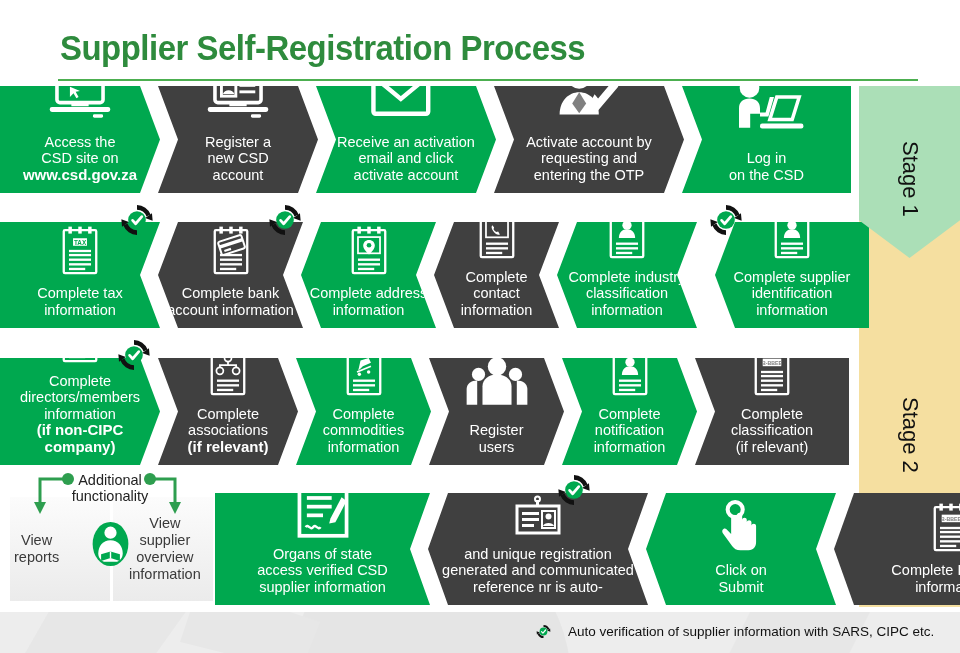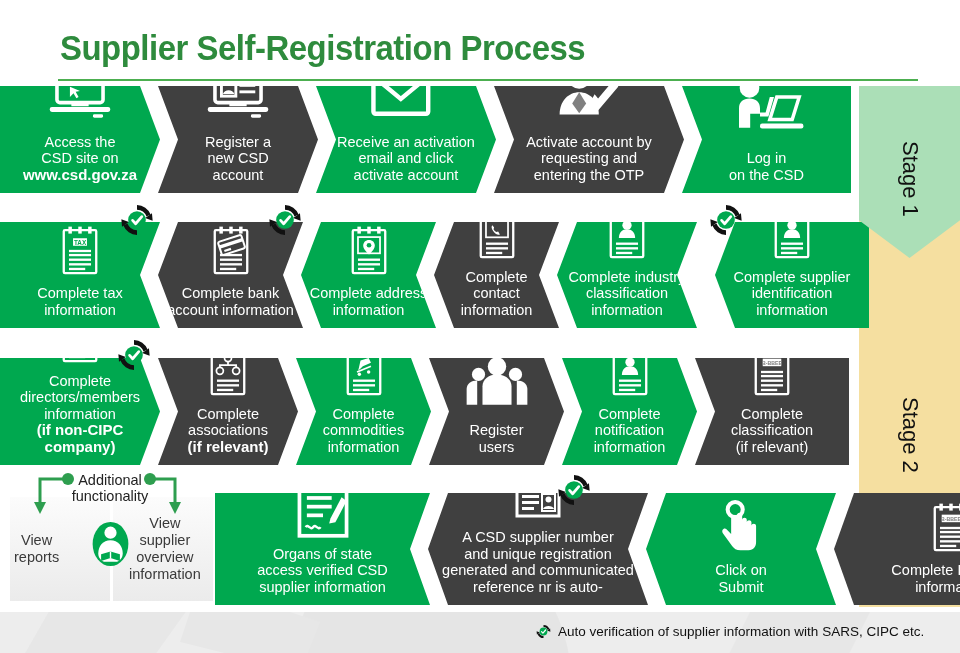--- a/index.html
+++ b/index.html
@@ -104,21 +104,21 @@
   }
 
   
   #footer-bar{
     position:absolute;left:0;top:612px;width:960px;height:41px;background:#ededed;
     overflow:hidden;
   }
   #footer-wm{position:absolute;left:0;top:0;width:960px;height:41px;opacity:.55;}
   #footer-legend{
     position:absolute;left:536px;top:624px;z-index:4;
-    display:flex;align-items:flex-end;gap:7px;
+    display:flex;align-items:flex-end;gap:17px;
     font-size:13.5px;color:#111;white-space:nowrap;
   }
 
   
   svg{display:block;}
 </style>
 </head>
 <body>
 
 <div class="slide">
@@ -568,21 +568,20 @@
               <rect x="18" y="52" width="34" height="6" fill="#ffffff"></rect>
               <rect x="18" y="64" width="24" height="6" fill="#ffffff"></rect>
               <rect x="58" y="38" width="26" height="34" stroke="#ffffff" stroke-width="4" fill="none"></rect>
               <circle cx="71" cy="49" r="6" fill="#ffffff"></circle>
               <path d="M60 68c2-8 20-8 22 0z" fill="#ffffff"></path>
               <rect x="46" y="16" width="6" height="14" fill="#ffffff"></rect>
               <circle cx="49" cy="14" r="5" stroke="#ffffff" stroke-width="4" fill="none"></circle>
             </svg>
           </div>
           <div class="cell-label">
-            <div>A CSD supplier number</div>
             <div>and unique registration</div>
             <div>generated and communicated</div>
             <div>reference nr is auto-</div>
           </div>
         </div>
       </div>
       <div class="cell g dir-l" style="left: 646px; width: 190px;">
         <div class="cell-inner">
           <div class="cell-spacer"></div>
           <div class="cell-icon">

